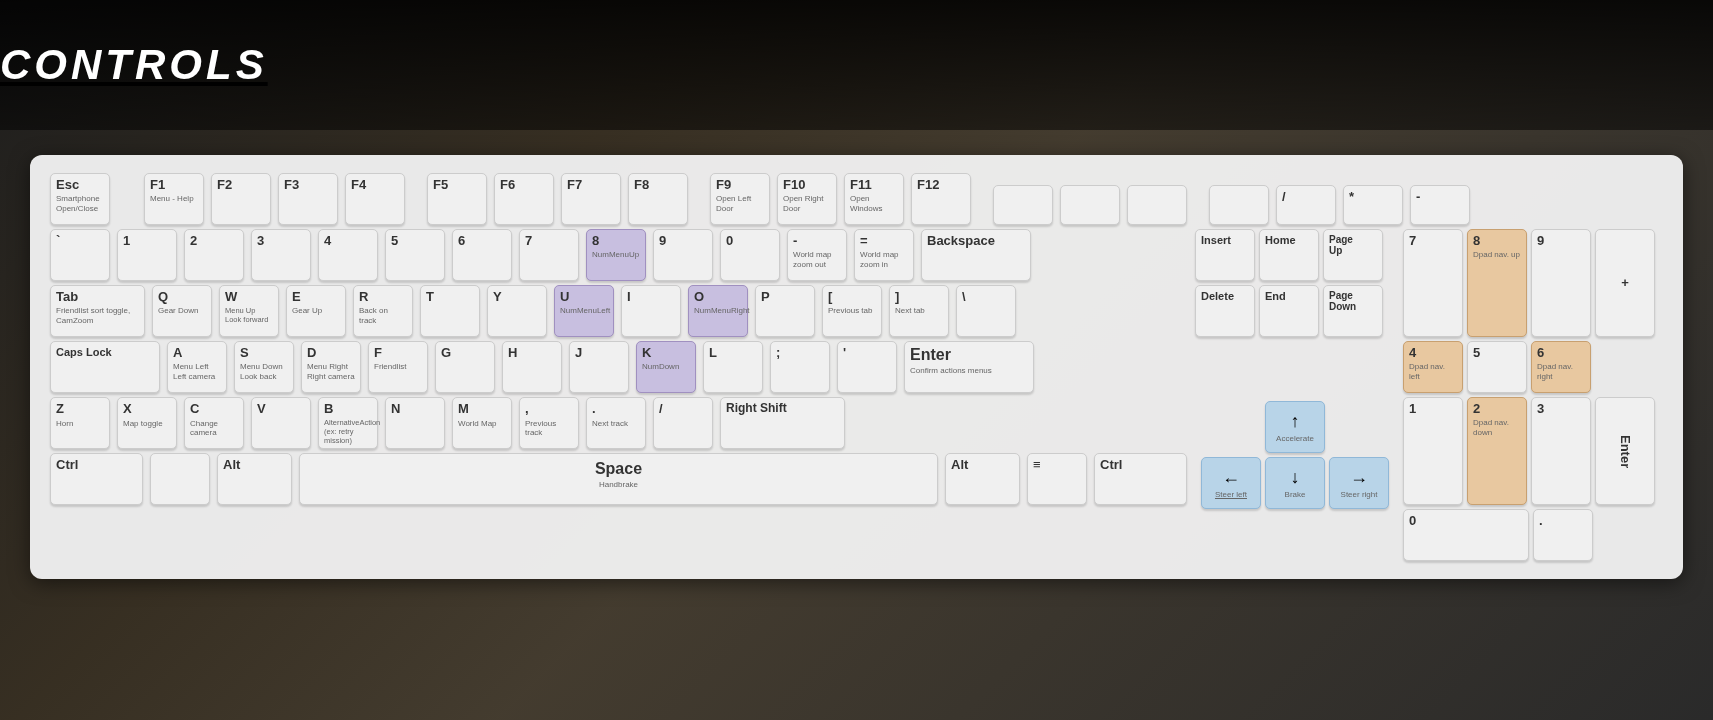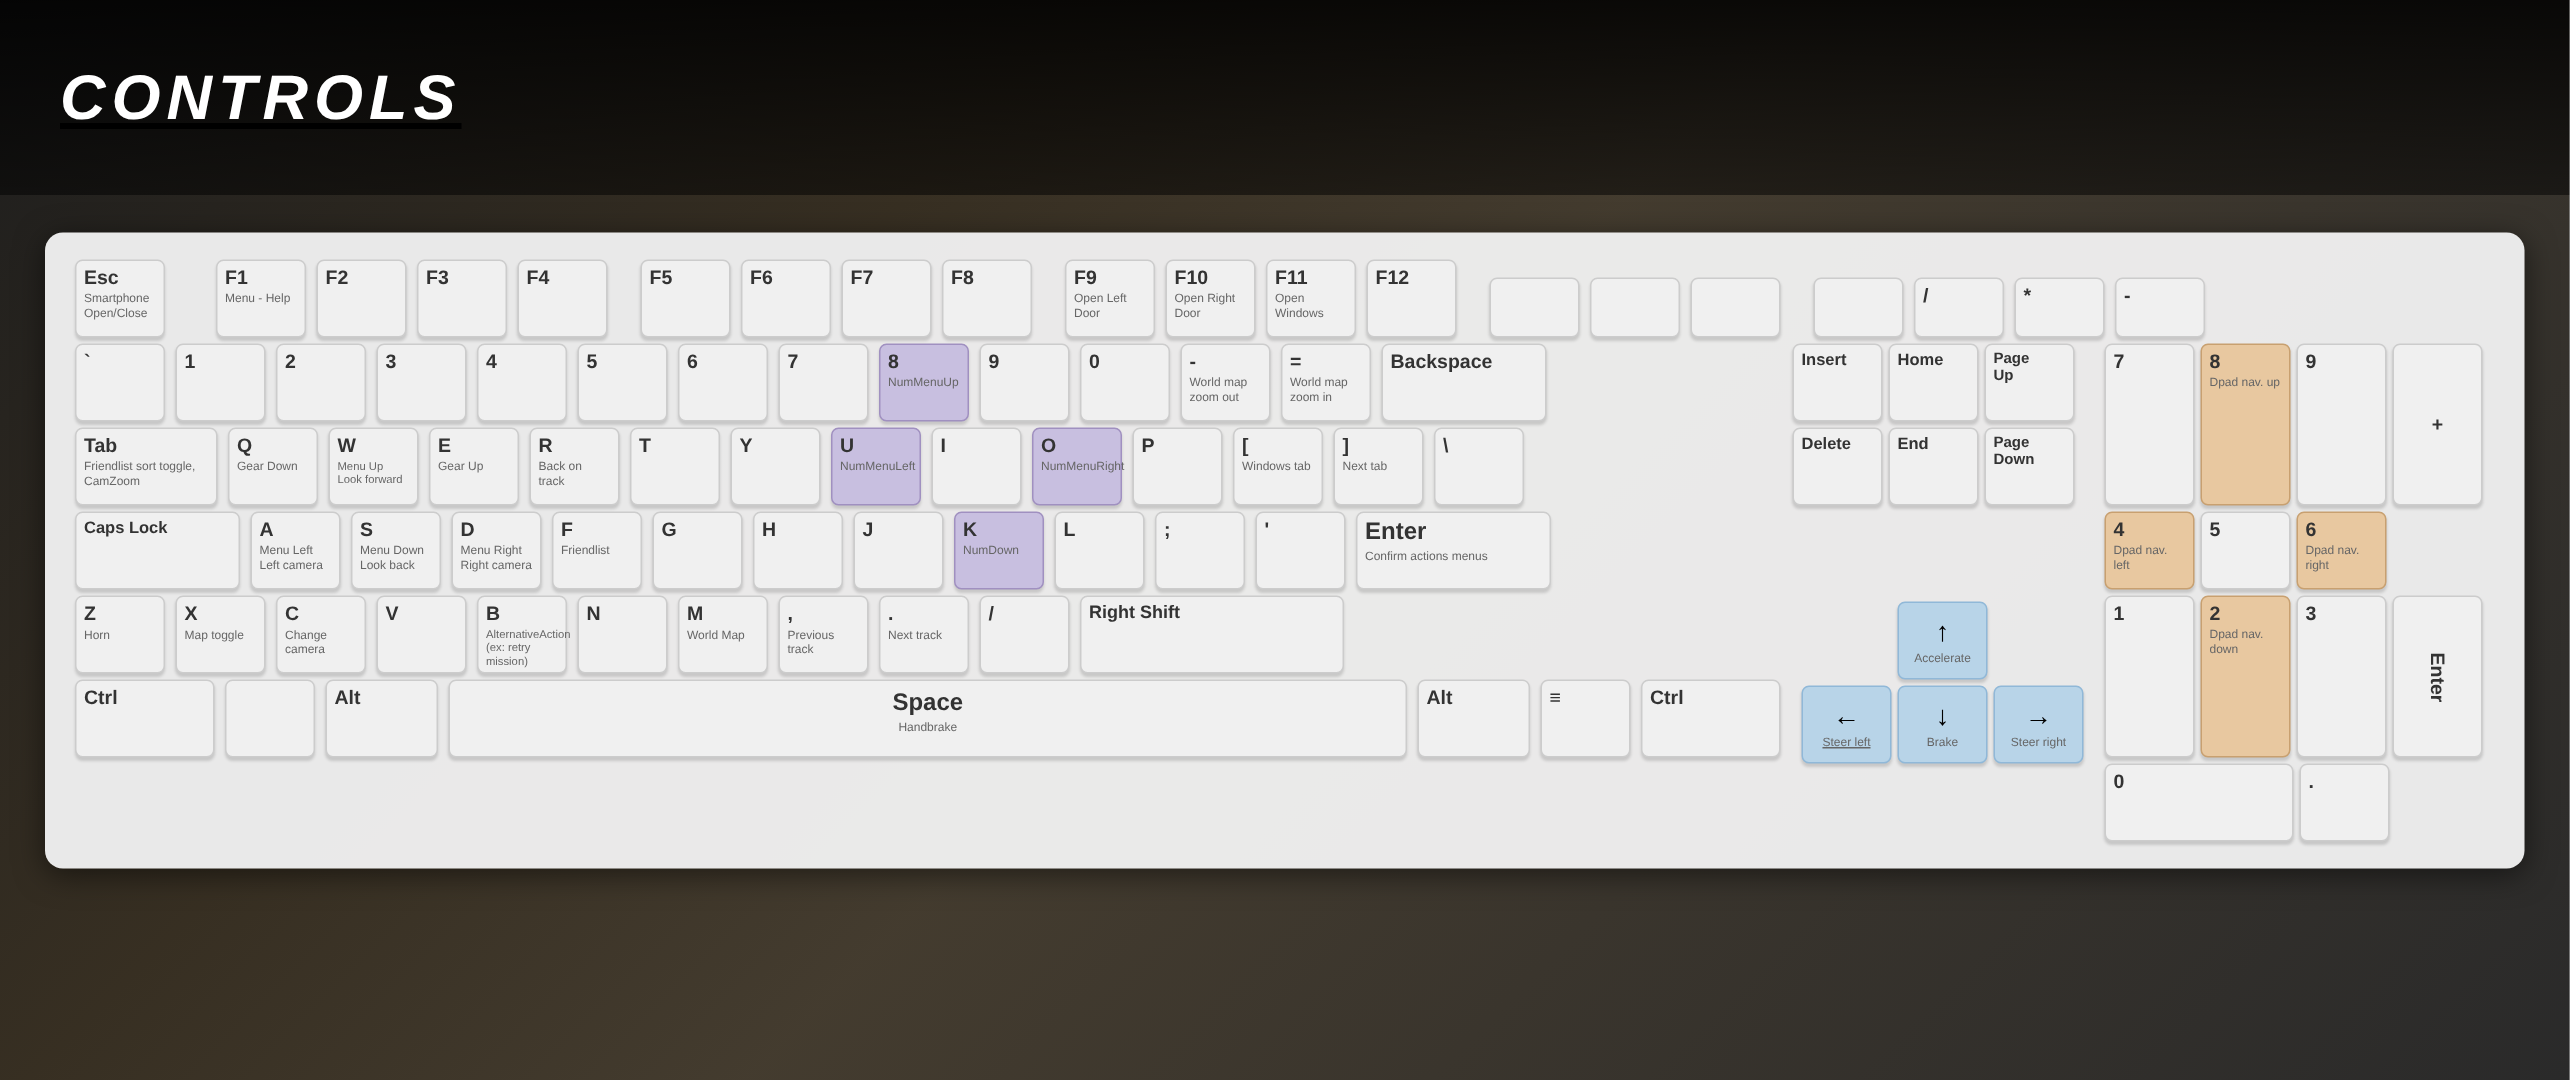--- a/index.html
+++ b/index.html
@@ -17,21 +17,20 @@
       background: linear-gradient(135deg, #1a1a1a 0%, #3a3020 30%, #4a4030 50%, #2a2a2a 100%);
       opacity: 0.8;
     }
     .title-bar {
       position: absolute;
       top: 0; left: 0; right: 0;
       height: 130px;
       background: linear-gradient(to bottom, rgba(0,0,0,0.85), rgba(0,0,0,0.5));
       display: flex;
       align-items: center;
-      padding-left: 40px;
       text-decoration: underline;
     }
     .title {
       color: white;
       font-size: 42px;
       font-weight: 900;
       font-style: italic;
       letter-spacing: 4px;
       text-transform: uppercase;
       font-family: 'Arial Black', Arial, sans-serif;
@@ -78,21 +77,21 @@
       color: #666;
       line-height: 1.2;
       margin-top: 2px;
     }
     .key.purple { background: #c8bfe0; border-color: #a090c0; }
     .key.blue-light { background: #b8d4e8; border-color: #90b8d8; }
     .key.orange { background: #e8c8a0; border-color: #c8a070; }
     .key.wide-enter { width: 130px; min-height: 52px; }
     .key.wide-space { flex: 1; min-height: 52px; }
     .key.wide-lshift { width: 155px; }
-    .key.wide-rshift { width: 176px; }
+    .key.wide-rshift { width: 125px; }
     .key.wide-ctrl { width: 93px; }
     .key.wide-alt { width: 75px; }
     .key.wide-capslock { width: 110px; }
     .key.wide-tab { width: 95px; }
     .key.wide-backspace { width: 110px; }
     .key.tall-enter {
       min-height: 108px;
       width: 78px;
       justify-content: center;
       align-items: center;
@@ -274,21 +273,21 @@
           </div>
         <div class="key std purple">
           <span class="key-main">O</span>
           <span class="key-sub">NumMenuRight</span>
         </div>
         <div class="key std">
             <span class="key-main">P</span>
           </div>
         <div class="key std">
           <span class="key-main">[</span>
-          <span class="key-sub">Windows tab</span>
+          <span class="key-sub">Previous tab</span>
         </div>
         <div class="key std">
           <span class="key-main">]</span>
           <span class="key-sub">Next tab</span>
         </div>
         <div class="key std">
             <span class="key-main">\</span>
           </div>
       </div>
 

